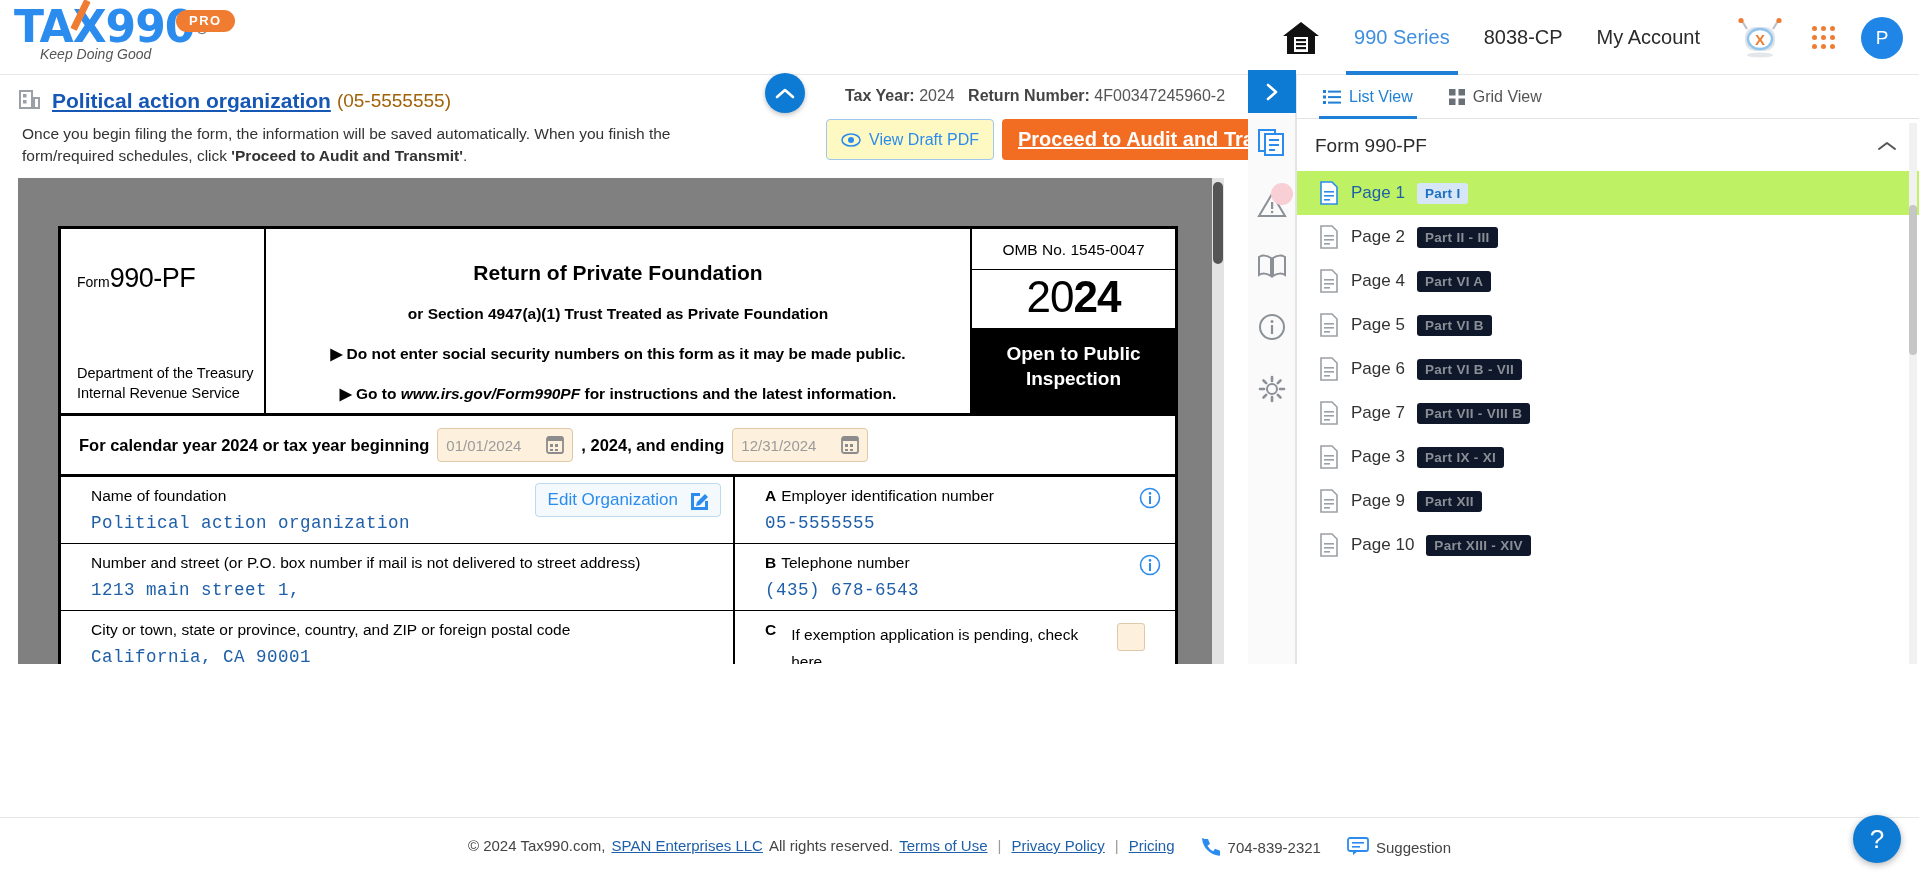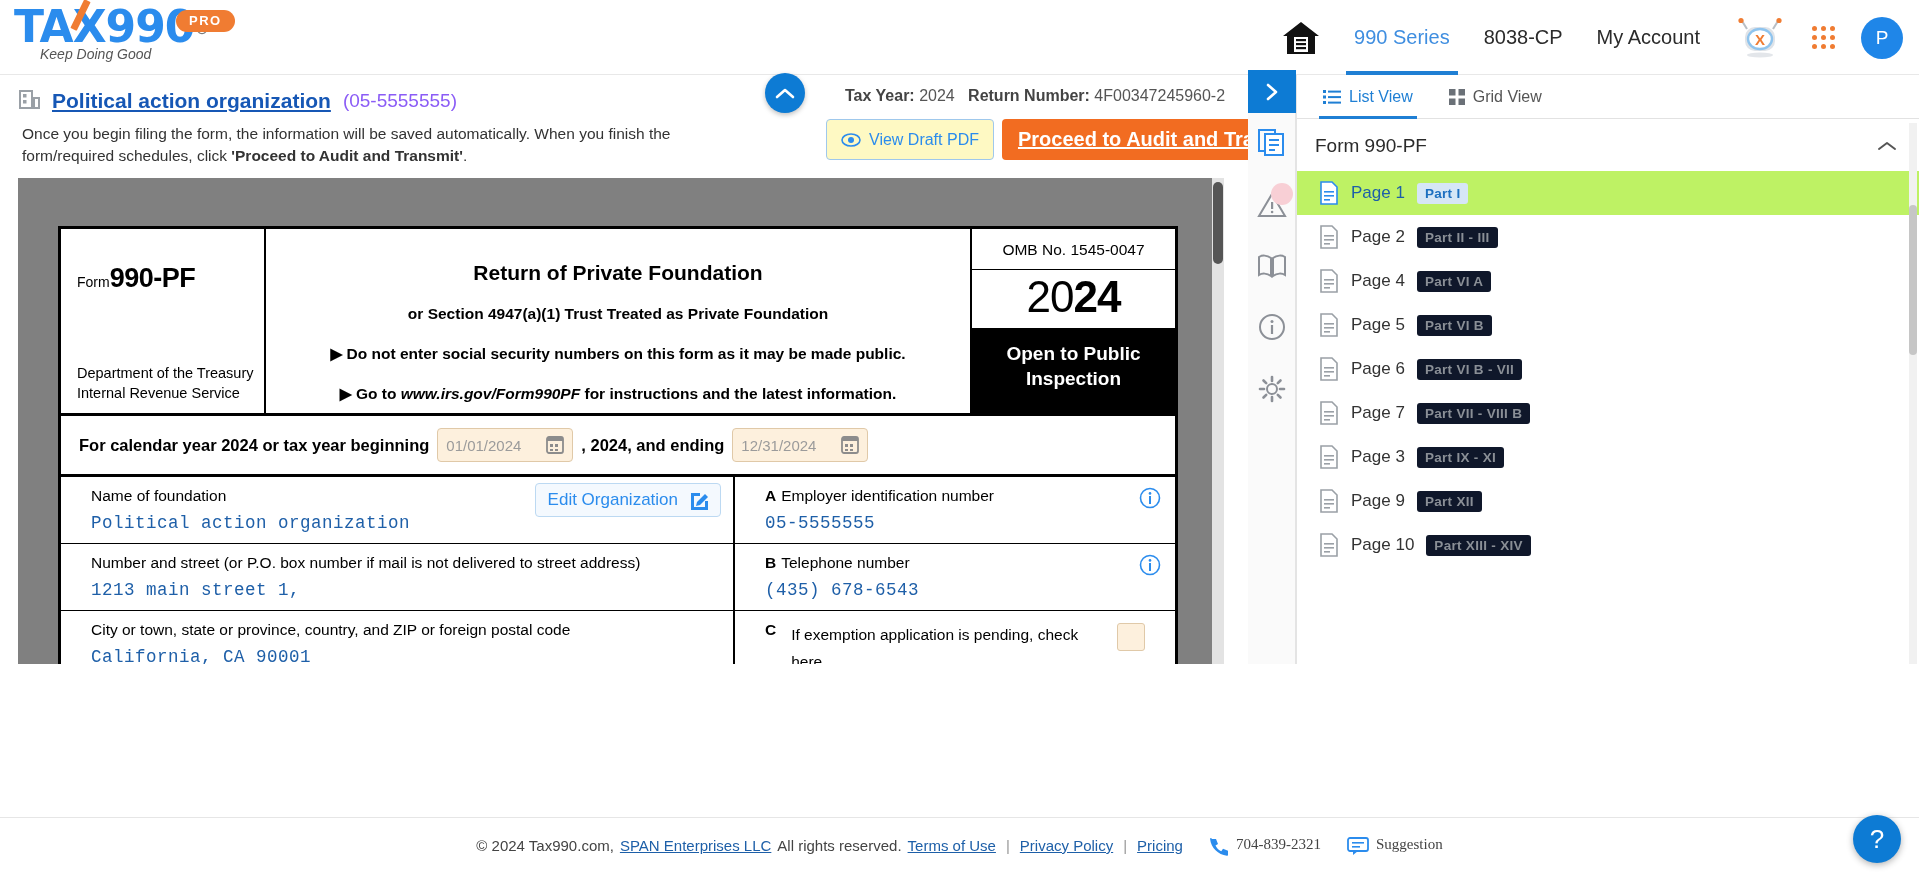--- a/index.html
+++ b/index.html
@@ -60,21 +60,21 @@
   #sub-header {
     position: absolute; left:0; top: 75px; width: 1248px; height: 100px;
     background:#fff;
   }
   .org-row { display:flex; align-items:center; padding: 12px 0 0 18px; }
   .bld-icon { margin-right: 10px; }
   .org-name {
     font-size: 21px; color:#1657b5; font-weight:700; text-decoration: underline;
     cursor:pointer;
   }
-  .org-ein { font-size: 19px; color:#8b5cf6; margin-left: 12px; }
+  .org-ein { font-size: 19px; color:#a16207; margin-left: 6px; }
   .sub-note {
     font-size: 15.5px; color:#333; line-height:22px; padding: 8px 0 0 22px;
     max-width: 700px;
   }
   .sub-note b { font-weight:700; }
   .collapse-btn {
     position:absolute; left: 765px; top: -2px; width:40px; height:40px;
     border-radius:50%; background:#0d7bd4; display:flex; align-items:center;
     justify-content:center; cursor:pointer; box-shadow:0 2px 5px rgba(0,0,0,.25);
   }
@@ -102,21 +102,21 @@
   #form-sheet {
     position:absolute; left: 40px; top: 48px; width: 1120px; background:#fff;
     border: 3px solid #000; font-family: "Liberation Sans", sans-serif;
   }
   .sheet-top { display:flex; border-bottom: 3px solid #000; }
   .sheet-left {
     width: 205px; border-right: 2px solid #000; padding: 34px 0 10px 16px;
     display:flex; flex-direction:column; justify-content:space-between;
   }
   .form-no { font-size: 14px; color:#000; }
-  .form-no b { font-size: 27px; font-weight:700; letter-spacing:-0.5px;}
+  .form-no b { font-size: 27px; font-weight:400; letter-spacing:-0.5px;}
   .dept { font-size: 14.5px; color:#000; line-height: 20px; margin-top: 40px; }
   .sheet-mid { flex: 1; padding: 18px 8px 10px; text-align:center; }
   .mid-title { font-size: 21px; font-weight:700; margin-top: 14px; }
   .mid-sub { font-size: 15.5px; font-weight:700; margin-top: 20px; }
   .mid-bullet { font-size: 15.5px; font-weight:700; margin-top: 22px; text-align:center;}
   .mid-bullet i { font-style: italic; }
   .sheet-right {
     width: 205px; border-left: 2px solid #000; display:flex; flex-direction:column;
   }
   .omb { font-size: 15.5px; text-align:center; padding: 12px 0 10px; border-bottom:1px solid #000;}
@@ -234,21 +234,21 @@
 
   
   #footer {
     position:absolute; left:0; bottom:0; width:1919px; height: 56px;
     background:#fff; border-top:1px solid #e6e6e6;
     display:flex; align-items:center; justify-content:center; gap: 6px;
     font-size: 15px; color:#444;
   }
   #footer a { color:#1d5fa8; text-decoration: underline; cursor:pointer; }
   .foot-sep { color:#999; margin: 0 4px; }
-  .foot-item { display:flex; align-items:flex-start; gap:7px; margin-left: 20px; font-family: Liberation Serif, serif; }
+  .foot-item { display:flex; align-items:flex-end; gap:7px; margin-left: 20px; }
   .help-fab {
     position:absolute; right: 18px; bottom: 10px; width: 48px; height:48px;
     border-radius:50%; background:#0d7bd4; color:#fff; font-size:26px;
     display:flex; align-items:center; justify-content:center; cursor:pointer;
     box-shadow: 0 2px 7px rgba(0,0,0,.3);
   }
 </style>
 </head>
 <body>
 

